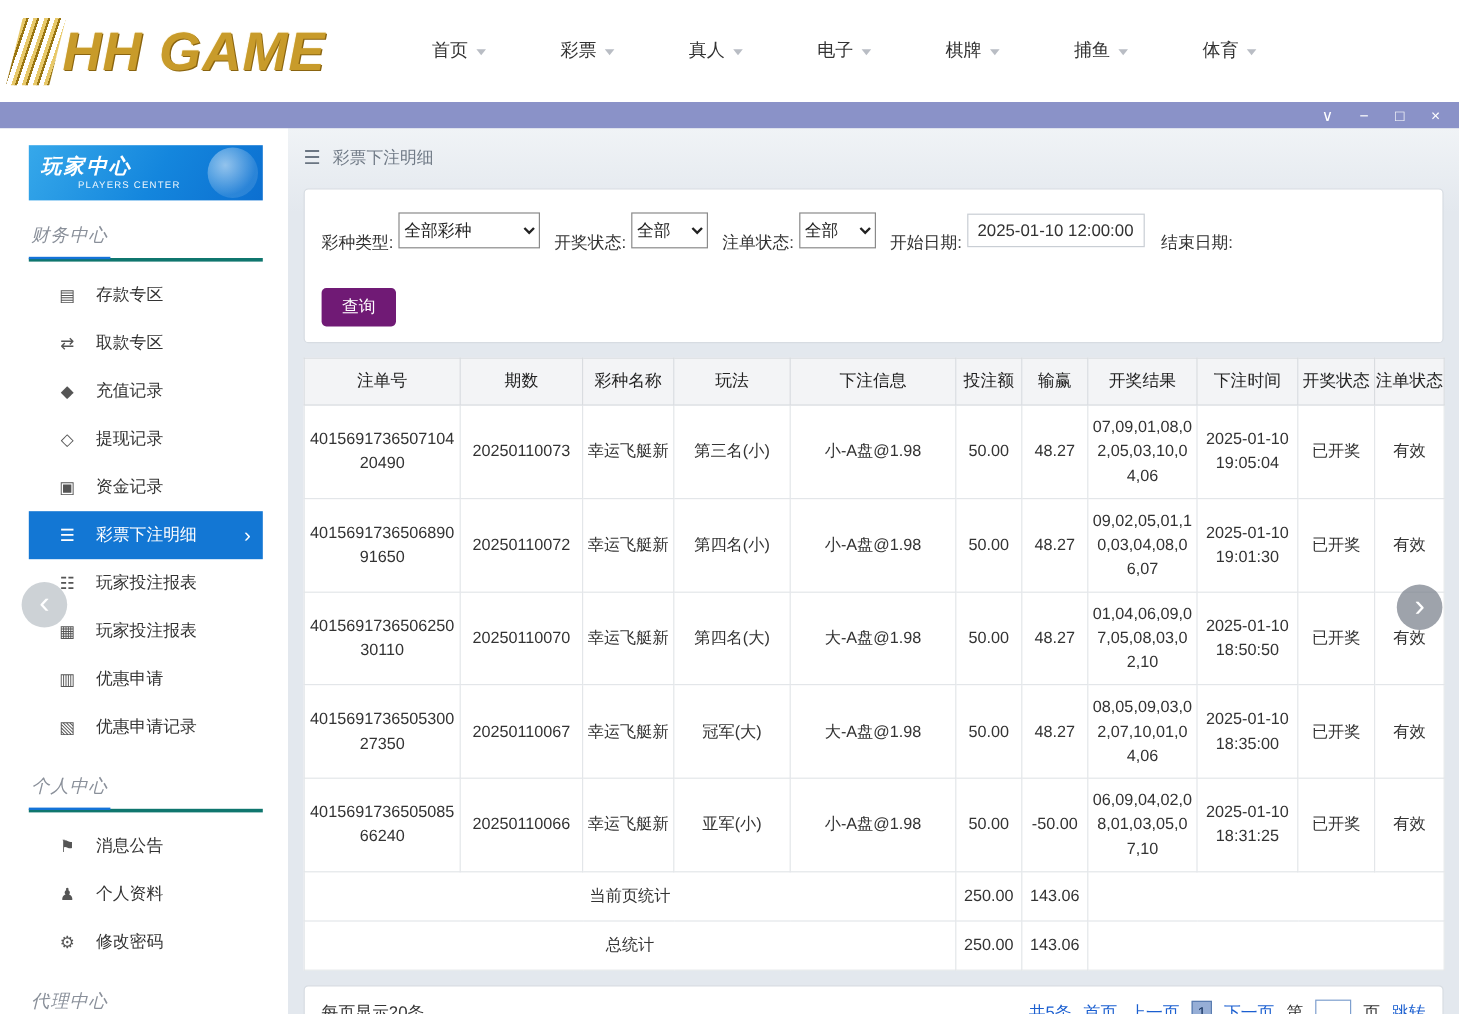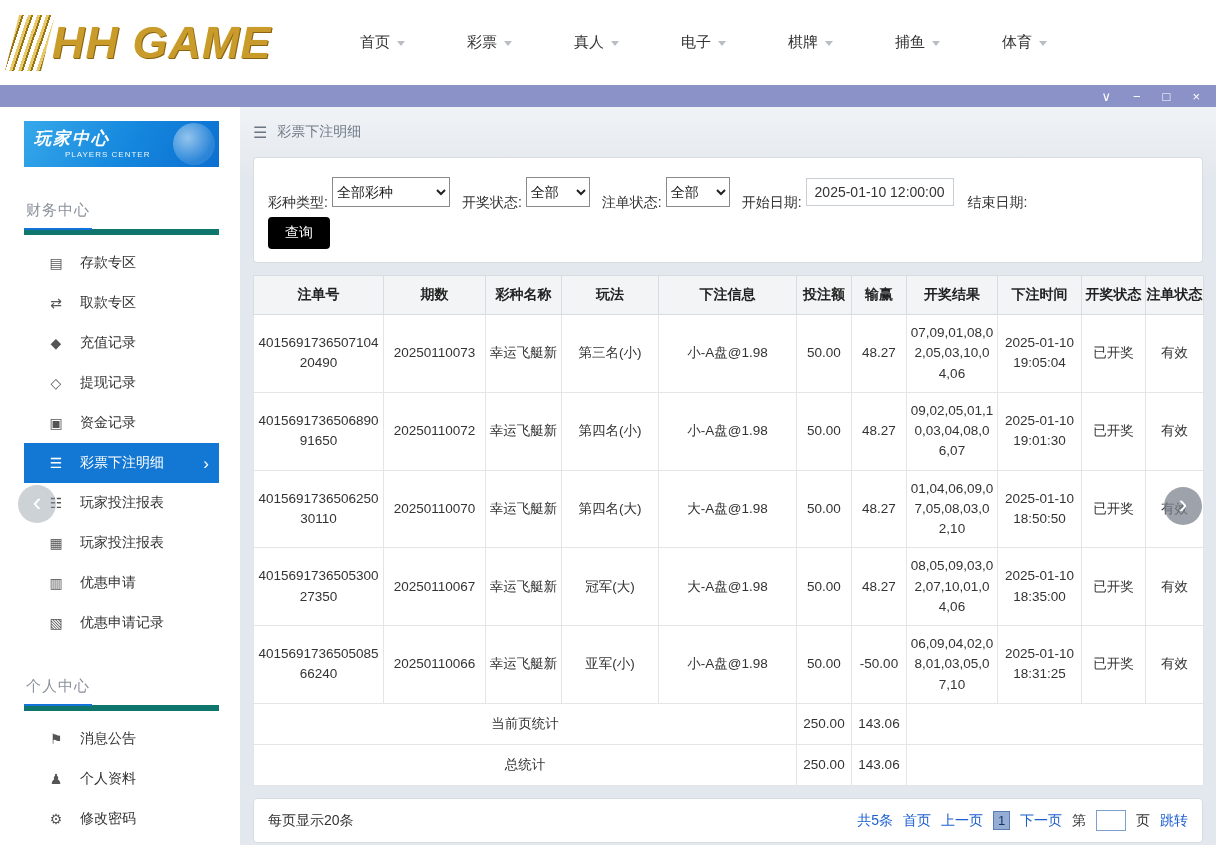--- a/index.html
+++ b/index.html
@@ -30,21 +30,21 @@
   .app-body { display:flex; height:738px; position:relative; }
 
   
   .sidebar { width:240px; flex:none; background:#fff; padding:14px 21px 0 24px; overflow:hidden; }
   .player-header { height:46px; color:#fff; padding:6px 0 0 10px; position:relative; overflow:hidden;
     background:linear-gradient(120deg,#36a8ea 0%,#1486dd 55%,#0c6fd0 100%); }
   .ph-title { font-size:17px; font-weight:bold; letter-spacing:2px;font-style:italic; }
   .ph-sub { font-size:8px; letter-spacing:1px; opacity:.92;padding-left:31px; }
   .ph-deco { position:absolute; right:4px; top:2px; width:42px; height:42px; border-radius:50%;
     background:radial-gradient(circle at 35% 35%, rgba(255,255,255,.55), rgba(255,255,255,.12) 65%); }
-  .section-header { margin-top:34px; border-bottom:6px solid #0f766e; }
+  .section-header { margin-top:20px; border-bottom:3px solid #0f766e;font-style:italic; }
   .section-label { display:inline-block; color:#8a909a; font-size:15px; padding:0 2px 8px; margin-bottom:-1px;
     border-bottom:2px solid #1473d8; letter-spacing:1px; }
   .menu { margin-top:8px; }
   .menu-item { height:40px; display:flex; align-items:center; padding:0 10px 0 24px; font-size:14px; color:#333; cursor:pointer; }
   .mi-icon { width:16px; margin-right:16px; color:#555; font-size:14px; text-align:center; flex:none; }
   .mi-label { white-space:nowrap; }
   .mi-arrow { margin-left:auto; color:#fff; font-size:17px; display:none; line-height:1; }
   .menu-item.active { background:#1377d4; color:#fff; }
   .menu-item.active .mi-icon { color:#fff; }
   .menu-item.active .mi-arrow { display:block; }
@@ -56,27 +56,27 @@
 
   .filter-panel { background:#fff; border:1px solid #d7dce2; border-radius:4px; padding:13px 14px; }
   .filter-row { display:flex; align-items:center; font-size:14px; color:#333; }
   .f-label { margin-right:4px; white-space:nowrap;margin-top:23px; }
   select { height:30px; border:1px solid #8a8a8a; background:#fff; font-size:14px; margin-right:12px;
     font-family:inherit; color:#222; }
   .sel-wide { width:118px; }
   .sel-narrow { width:64px; }
   input.date { height:28px; width:148px; border:1px solid #c9ced4; font-size:14px; padding:2px 8px;
     margin-right:14px; color:#333; font-family:inherit; }
-  .search-btn { margin-top:5px; background:#000000; color:#fff; border:0; border-radius:4px;
+  .search-btn { margin-top:28px; background:#701a75; color:#fff; border:0; border-radius:4px;
     font-size:14px; padding:7px 17px; cursor:pointer; font-family:inherit; }
 
   
   .table-wrap { margin-top:12px; }
   table { width:100%; border-collapse:collapse; table-layout:fixed; background:#fff; border:1px solid #c9ced4; }
-  th { background:#f3f4f6; border:1px solid #d9dce0; font-size:14px; font-weight:bold; color:#222; padding:10px 0; }
+  th { background:#f3f4f6; border:1px solid #d9dce0; font-size:14px; font-weight:normal; color:#222; padding:10px 0; }
   td { border:1px solid #e3e6e9; font-size:13.5px; color:#333; text-align:center; padding:8px 3px;
     line-height:1.5; vertical-align:middle; background:#fff; overflow:hidden; }
   td:nth-child(1), #bet-table td.break { word-break:break-all; }
   tr.summary-row td { padding:10px 3px; }
 
   
   .pagination { margin-top:12px; background:#fff; border:1px solid #d7dce2; border-radius:4px;
     padding:11px 14px; display:flex; align-items:center; justify-content:space-between; font-size:14px; color:#333; }
   .pg-right { display:flex; align-items:center; gap:10px; }
   .pg-link { color:#1b5fd0; cursor:pointer; white-space:nowrap; }

